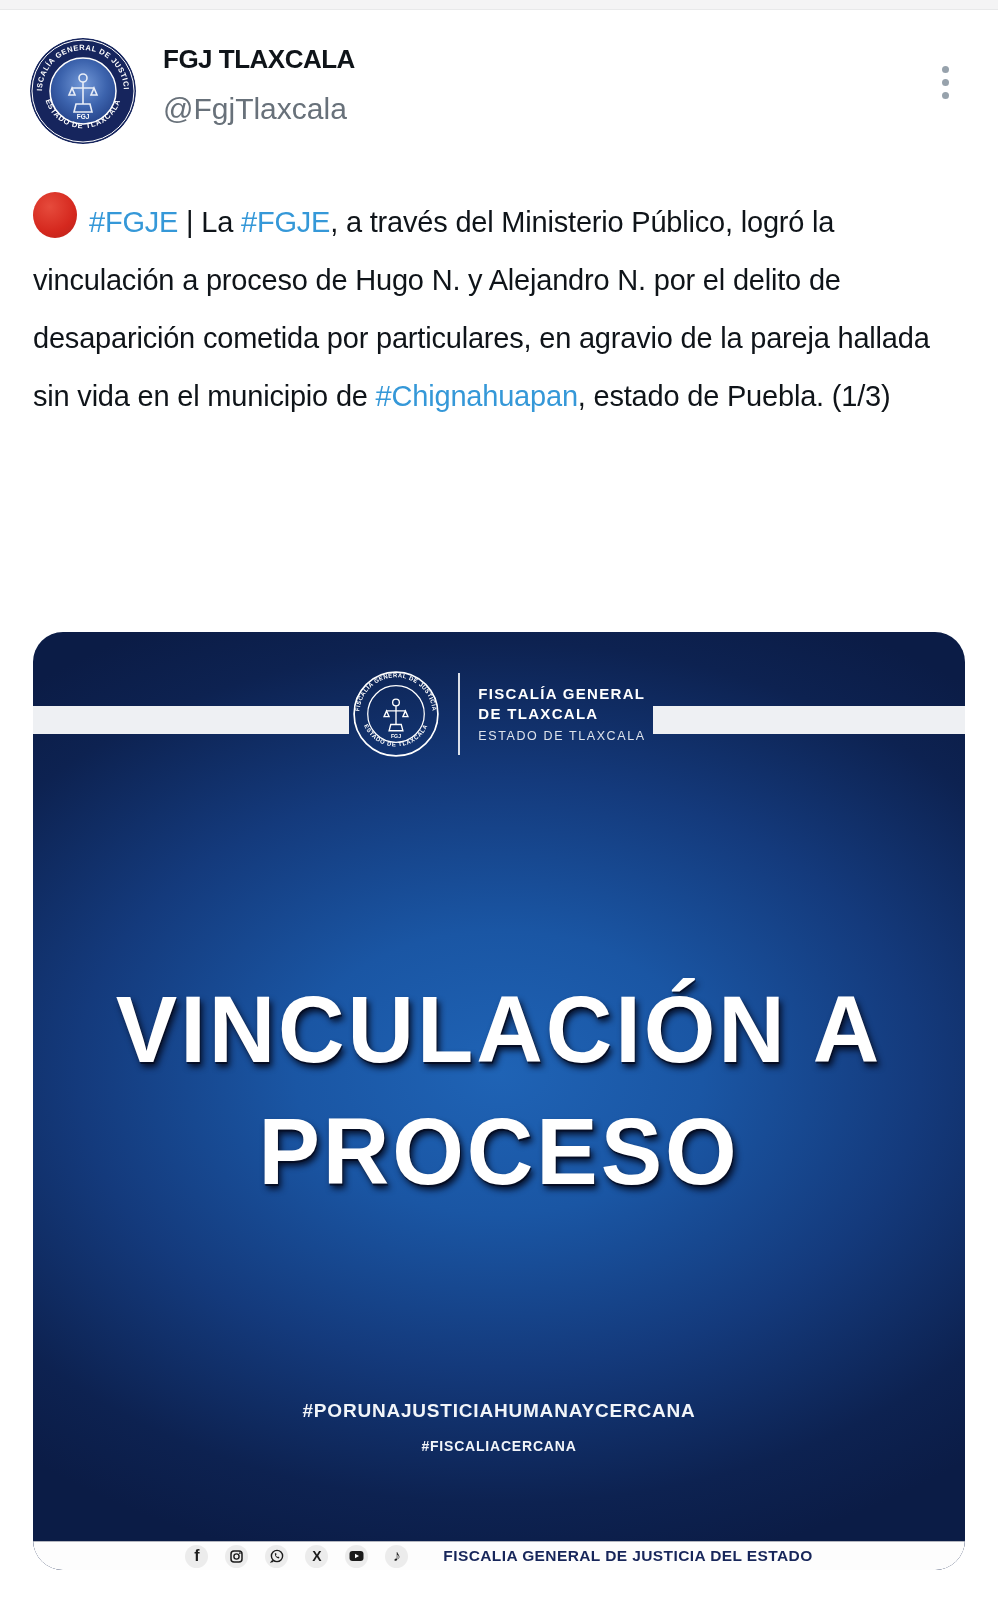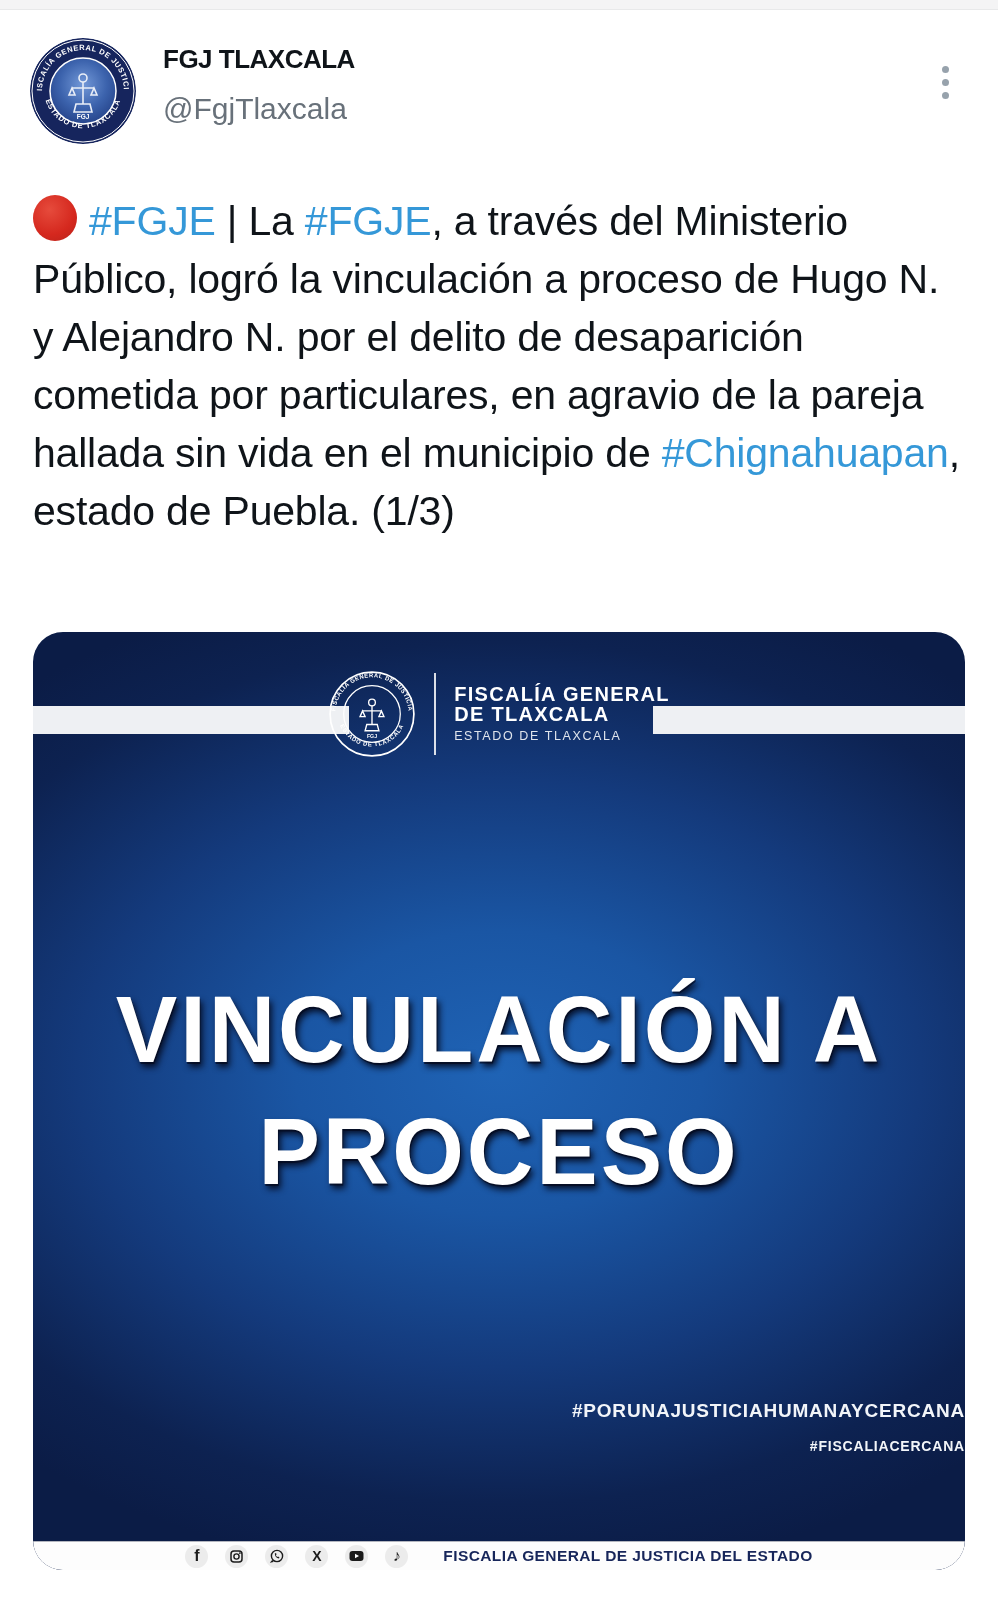--- a/index.html
+++ b/index.html
@@ -12,52 +12,52 @@
   
   .avatar{position:absolute;left:30px;top:38px;width:106px;height:106px;border-radius:50%;overflow:hidden;cursor:pointer;}
   .display-name{position:absolute;left:163px;top:44px;font-size:26px;font-weight:bold;color:#0f1419;letter-spacing:-0.5px;cursor:pointer;}
   .handle{position:absolute;left:163px;top:92px;font-size:30px;color:#68717a;cursor:pointer;text-align:right;}
   .kebab{position:absolute;left:938px;top:62px;display:flex;flex-direction:column;gap:6px;padding:4px;cursor:pointer;}
   .kebab i{width:7px;height:7px;border-radius:50%;background:#97a2ac;display:block;}
 
   
   .tweet-text{
     position:absolute;left:33px;top:156px;width:934px;
-    font-size:41px;line-height:58px;color:#0f1419;letter-spacing:-0.2px;margin-top:36px;
+    font-size:29px;line-height:58px;color:#0f1419;letter-spacing:-0.2px;margin-top:36px;
   }
   .red-dot{
     display:inline-block;width:44px;height:46px;border-radius:50%;
     background:radial-gradient(circle at 38% 32%, #e64b3c 0%, #d5281e 60%, #b7221a 100%);
     vertical-align:-6px;margin-right:12px;
   }
   .hashtag{color:#3598d8;cursor:pointer;}
 
   
   .card{
     position:absolute;left:33px;top:632px;width:932px;height:938px;border-radius:30px;overflow:hidden;cursor:pointer;
     background:radial-gradient(ellipse 78% 54% at 50% 47%, #1f63b5 0%, #1a56a4 28%, #143a7c 58%, #0d2251 85%, #0b1c46 100%);
   }
   .band{position:absolute;top:74px;height:28px;background:#eef0f3;}
   .band.left{left:0;width:316px;}
   .band.right{left:620px;right:0;}
 
   .logo-row{position:absolute;top:38px;left:0;right:0;display:flex;justify-content:center;align-items:center;gap:18px;}
   .logo-divider{width:2px;height:82px;background:rgba(255,255,255,.85);}
   .org-block{text-align:left;}
-  .org-line1,.org-line2{font-size:20px;font-weight:bold;color:#ffffff;letter-spacing:1.3px;line-height:20px;}
+  .org-line1,.org-line2{font-size:15px;font-weight:bold;color:#ffffff;letter-spacing:1.3px;line-height:20px;}
   .org-line3{font-size:12.5px;color:#dfe4ec;letter-spacing:1.6px;line-height:18px;margin-top:3px;}
 
   .main-title{
     position:absolute;top:336px;left:0;width:100%;text-align:center;
     font-size:95px;font-weight:bold;color:#ffffff;line-height:122px;letter-spacing:3px;
     transform:scaleX(.97);
     text-shadow:3px 5px 7px rgba(4,10,30,.9), 1px 2px 0 rgba(8,20,50,.8);
   }
 
-  .card-hashtags{position:absolute;top:768px;left:0;width:100%;text-align:right;color:#f2f5f9;}
+  .card-hashtags{position:absolute;top:768px;left:0;width:100%;text-align:center;color:#f2f5f9;}
   .card-hashtags .h1{font-size:19px;font-weight:bold;letter-spacing:.8px;}
   .card-hashtags .h2{font-size:14px;font-weight:bold;letter-spacing:.8px;margin-top:16px;}
 
   .card-footer{
     position:absolute;left:0;right:0;bottom:0;height:28px;background:#fdfdfd;
     border-radius:0 0 30px 30px;border-top:1px solid rgba(10,20,50,.3);
     display:flex;align-items:center;justify-content:center;gap:17px;
   }
   .icon-bubble{
     width:23px;height:23px;border-radius:50%;background:#ececec;flex:0 0 auto;

